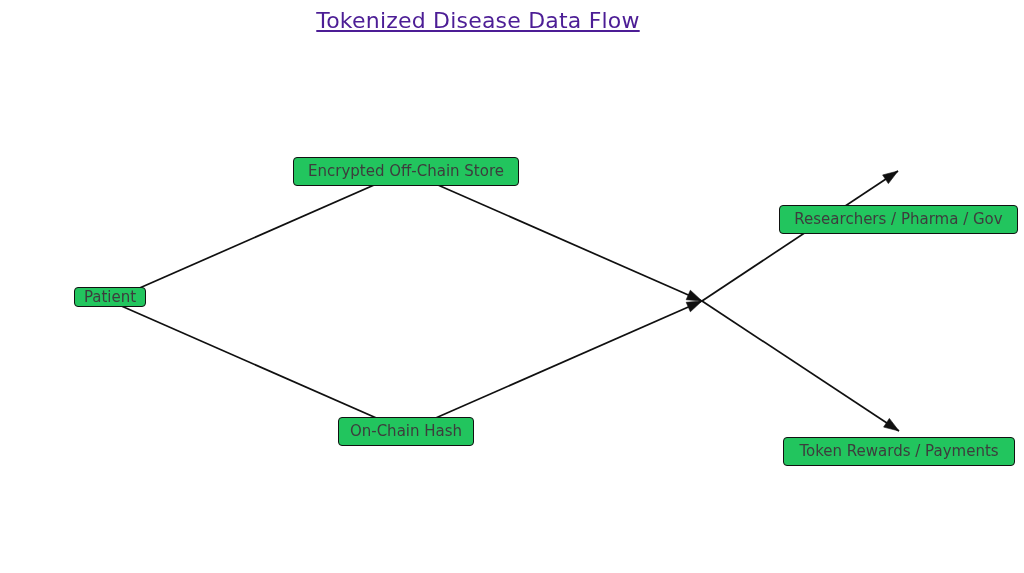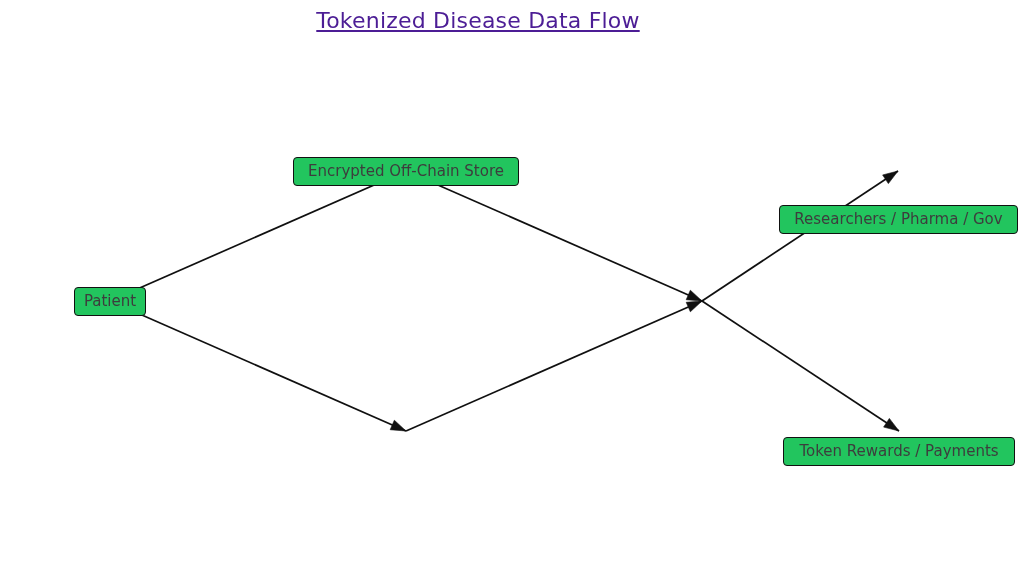--- a/index.html
+++ b/index.html
@@ -66,21 +66,21 @@
     color: #3d3d3d;
     font-size: 15px;
     line-height: 1;
     white-space: nowrap;
     z-index: 2;
   }
   .node-label {
     pointer-events: none;
   }
   
-  #node-patient        { left: 74px;  top: 287px; width: 72px;  height: 29px; }
+  #node-patient        { left: 74px;  top: 287px; width: 72px;  height: 20px; }
   #node-offchain       { left: 293px; top: 157px; width: 226px; height: 29px; }
   #node-onchain        { left: 338px; top: 417px; width: 136px; height: 29px; }
   #node-contracts      { left: 629px; top: 287px; width: 146px; height: 29px; }
   #node-researchers    { left: 779px; top: 157px; width: 239px; height: 29px; margin-top: 48px; }
   #node-rewards        { left: 783px; top: 417px; width: 232px; height: 29px; margin-top: 20px; }
 </style>
 </head>
 <body>
 
 <div id="canvas">
@@ -105,20 +105,23 @@
   </svg>
 
   <div class="node" id="node-patient">
     <span class="node-label">Patient</span>
   </div>
 
   <div class="node" id="node-offchain">
     <span class="node-label">Encrypted Off-Chain Store</span>
   </div>
 
+  <div class="node" id="node-onchain">
+    <span class="node-label">On-Chain Hash</span>
+  </div>
 
 
   <div class="node" id="node-researchers">
     <span class="node-label">Researchers / Pharma / Gov</span>
   </div>
 
   <div class="node" id="node-rewards">
     <span class="node-label">Token Rewards / Payments</span>
   </div>
 

